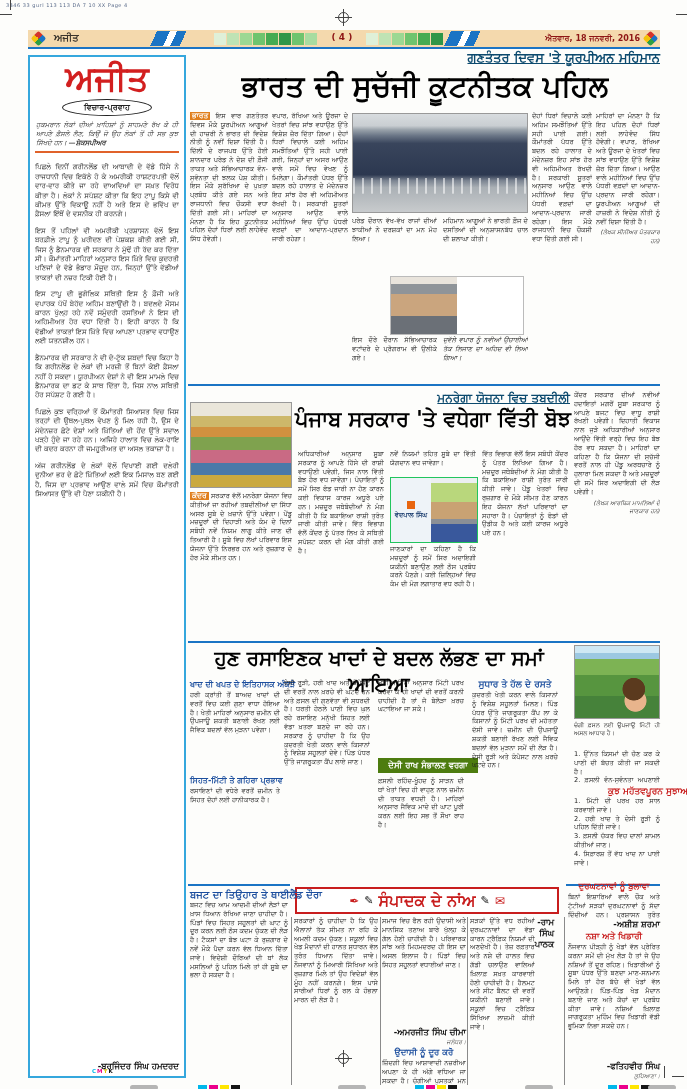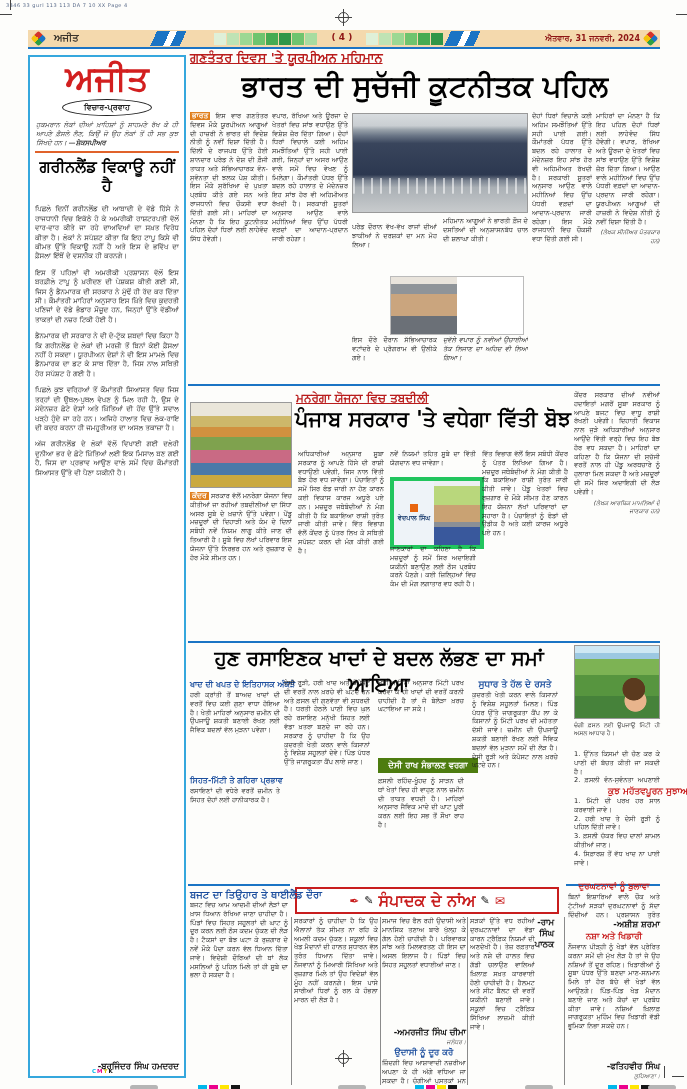--- a/index.html
+++ b/index.html
@@ -5,21 +5,21 @@
   html,body{margin:0;padding:0;}
   body{width:687px;height:1089px;background:#fdfdfb;position:relative;overflow:hidden;
        font-family:"DejaVu Sans","Liberation Sans",sans-serif;color:#1a1a1a;}
   .abs{position:absolute;}
   .tx{font-size:6.6px;line-height:8.8px;text-align:justify;overflow:hidden;color:#222;}
   .lead{background:#e07f1d;color:#fff;font-weight:bold;padding:0 2px;font-size:7.5px;}
   .sig{font-weight:bold;font-size:8.5px;text-align:right;color:#111;}
   .place{font-size:6px;font-style:italic;text-align:right;color:#444;}
   .bluehead{color:#1d4f9e;font-weight:bold;font-size:9px;text-align:center;white-space:nowrap;}
   .redhead{color:#c81d1d;font-weight:bold;font-size:9px;text-align:center;white-space:nowrap;margin-left:31px;}
-  .kicker{font-weight:bold;text-align:left;text-decoration:underline;color:#b91c1c;}
+  .kicker{font-weight:bold;text-align:right;text-decoration:underline;color:#0c4a6e;}
   .rule{background:#1b74c4;}
   .vrule{width:1px;background:#8a8a8a;}
   .prel{white-space:pre-line;}
   
   #hdr{left:28px;top:30px;width:632px;height:17px;background:#f4d9ad;}
   #hdr-line{left:28px;top:47px;width:632px;height:2px;}
   .diamond{width:11px;height:11px;transform:rotate(45deg);border-radius:2px;
     background:conic-gradient(#1b74c4 0 25%,#2e9e44 25% 50%,#f4c20d 50% 75%,#d4342a 75% 100%);}
   #dl{left:33px;top:33px;} #dr{left:645px;top:33px;}
   #mh-mini{left:54px;top:32px;width:60px;font-size:10px;font-weight:bold;color:#3a342c;}
@@ -51,42 +51,42 @@
   
   #a1k{left:190px;top:50px;width:470px;font-size:13px;}
   #a1h{left:190px;top:68px;width:470px;text-align:center;font-weight:bold;font-size:29px;line-height:36px;color:#000;}
   #a1photo{left:352px;top:113px;width:176px;height:100px;border:1px solid #999;box-sizing:border-box;
     background-image:
       repeating-linear-gradient(90deg,rgba(255,255,255,.55) 0 2px,rgba(0,0,0,0) 2px 9px),
       linear-gradient(180deg,#d8dcdf 0%,#c9ced2 12%,#9aa3ab 16%,#6b7687 22%,#39455c 30%,#2c3850 62%,#7b8491 68%,#aab0b5 75%,#c8cbcd 100%);
     background-size:100% 16%,100% 100%;background-position:0 78%,0 0;background-repeat:no-repeat;}
   #a1c1{left:190px;top:112px;width:78px;height:268px;}
   #a1c2{left:272px;top:112px;width:76px;height:268px;}
-  #a1m1{left:352px;top:217px;width:85px;height:56px;margin-top:6px;}
+  #a1m1{left:352px;top:217px;width:85px;height:56px;}
   #a1m2{left:443px;top:217px;width:85px;height:56px;}
   #a1inset{left:390px;top:276px;width:132px;height:57px;display:flex;border:1px solid #bbb;background:#fff;}
   #a1inset .lab{width:66px;display:flex;flex-direction:column;align-items:center;justify-content:center;gap:2px;}
   #a1inset .osq{width:9px;height:9px;background:#e8650f;}
   #a1inset .nm{font-size:8.5px;font-weight:bold;color:#8e1515;text-align:center;}
   #a1inset .ph{width:66px;background:linear-gradient(180deg,#e9e4dc 0 12%,#8f9499 12% 30%,#caa57e 30% 68%,#6b7077 68% 100%);}
   #a1m3{left:352px;top:336px;width:85px;height:44px;}
   #a1m4{left:443px;top:336px;width:85px;height:44px;font-style:italic;}
   #a1c4{left:532px;top:112px;width:60px;height:268px;}
   #a1c5{left:596px;top:112px;width:64px;height:268px;}
   .attr{font-size:6px;font-style:italic;text-align:right;color:#333;margin-top:2px;}
   #div1{left:188px;top:384px;width:472px;height:2px;}
   
   #a2k{left:296px;top:391px;width:274px;font-size:12px;}
   #a2h{left:292px;top:406px;width:282px;text-align:center;font-weight:bold;font-size:21px;line-height:26px;color:#000;}
   #a2photo{left:190px;top:402px;width:102px;height:86px;border:1px solid #999;box-sizing:border-box;
     background:linear-gradient(180deg,#eae6da 0 16%,#cdb86a 16% 28%,#d1913f 28% 40%,#7fa24e 40% 56%,#c96a84 56% 72%,#4a79a8 72% 86%,#caa93f 86% 100%);}
   #a2colA{left:190px;top:492px;width:102px;height:146px;}
   #a2colB{left:298px;top:450px;width:86px;height:188px;}
   #a2colCt{left:390px;top:450px;width:86px;height:25px;}
-  #a2inset{left:390px;top:477px;width:86px;height:64px;display:flex;border:4px solid #22c55e;background:#eef3f8;}
+  #a2inset{left:390px;top:477px;width:86px;height:64px;display:flex;border:1px solid #22c55e;background:#eef3f8;}
   #a2inset .lab{width:40px;display:flex;flex-direction:column;align-items:center;justify-content:center;gap:2px;}
   #a2inset .osq{width:8px;height:8px;background:#e8650f;}
   #a2inset .nm{font-size:6.5px;font-weight:bold;color:#15386b;text-align:center;}
   #a2inset .ph{flex:1;background:linear-gradient(180deg,#eceff1 0 8%,#b9d77c 8% 38%,#c9a273 38% 64%,#8a8f96 64% 72%,#39589c 72% 100%);}
   #a2colCb{left:390px;top:545px;width:86px;height:93px;}
   #a2colD{left:482px;top:450px;width:86px;height:188px;}
   #a2colE{left:574px;top:391px;width:86px;height:226px;}
   #div2{left:188px;top:641px;width:472px;height:2px;}
   
   #a3h{left:190px;top:645px;width:378px;text-align:center;font-weight:bold;font-size:20px;line-height:26px;color:#000;}
@@ -185,33 +185,33 @@
 <div class="abs" id="pgno">( 4 )</div>
 <div class="abs sqstrip" id="sqR">
   <i class="sq"></i>
     <i class="sq"></i>
     <i class="sq"></i>
     <i class="sq"></i>
     <i class="sq"></i>
     <i class="sq"></i>
 </div>
 <div class="abs stripes" id="stripesR"></div>
-<div class="abs" id="hdr-date">ਐਤਵਾਰ, 31 ਜਨਵਰੀ, 2024</div>
+<div class="abs" id="hdr-date">ਐਤਵਾਰ, 18 ਜਨਵਰੀ, 2016</div>
 <div class="abs diamond" id="dr"></div>
 <div class="abs rule" id="hdr-line"></div>
 
 <div class="abs" id="edbox">
   <div id="ed-mast">ਅਜੀਤ</div>
   <div id="ed-oval">ਵਿਚਾਰ-ਪ੍ਰਵਾਹ</div>
   <div id="ed-quote"><span>ਹੁਕਮਰਾਨ ਲੋਕਾਂ ਦੀਆਂ ਖ਼ਾਹਿਸ਼ਾਂ ਨੂੰ ਸਾਹਮਣੇ ਰੱਖ ਕੇ ਹੀ ਆਪਣੇ ਫ਼ੈਸਲੇ ਲੈਣ, ਕਿਉਂ ਜੋ ਉਹ ਲੋਕਾਂ ਤੋਂ ਹੀ ਸਭ ਕੁਝ ਸਿੱਖਦੇ ਹਨ।</span> <span id="ed-quote-attr">—ਸ਼ੇਕਸਪੀਅਰ</span></div>
   <div id="ed-div"></div>
-  <div id="ed-head">ਗਰੀਨਲੈਂਡ ਵਿਕਾਊ ਨਹੀਂ ਹੈ</div>
   <div id="ed-body">
     <p>ਪਿਛਲੇ ਦਿਨੀਂ ਗਰੀਨਲੈਂਡ ਦੀ ਆਬਾਦੀ ਦੇ ਵੱਡੇ ਹਿੱਸੇ ਨੇ ਰਾਜਧਾਨੀ ਵਿਚ ਇਕੱਠੇ ਹੋ ਕੇ ਅਮਰੀਕੀ ਰਾਸ਼ਟਰਪਤੀ ਵੱਲੋਂ ਵਾਰ-ਵਾਰ ਕੀਤੇ ਜਾ ਰਹੇ ਦਾਅਵਿਆਂ ਦਾ ਸਖ਼ਤ ਵਿਰੋਧ ਕੀਤਾ ਹੈ। ਲੋਕਾਂ ਨੇ ਸਪੱਸ਼ਟ ਕੀਤਾ ਕਿ ਇਹ ਟਾਪੂ ਕਿਸੇ ਵੀ ਕੀਮਤ ਉੱਤੇ ਵਿਕਾਊ ਨਹੀਂ ਹੈ ਅਤੇ ਇਸ ਦੇ ਭਵਿੱਖ ਦਾ ਫ਼ੈਸਲਾ ਇੱਥੋਂ ਦੇ ਵਸਨੀਕ ਹੀ ਕਰਨਗੇ।</p>
     <p>ਇਸ ਤੋਂ ਪਹਿਲਾਂ ਵੀ ਅਮਰੀਕੀ ਪ੍ਰਸ਼ਾਸਨ ਵੱਲੋਂ ਇਸ ਬਰਫ਼ੀਲੇ ਟਾਪੂ ਨੂੰ ਖ਼ਰੀਦਣ ਦੀ ਪੇਸ਼ਕਸ਼ ਕੀਤੀ ਗਈ ਸੀ, ਜਿਸ ਨੂੰ ਡੈਨਮਾਰਕ ਦੀ ਸਰਕਾਰ ਨੇ ਮੁੱਢੋਂ ਹੀ ਰੱਦ ਕਰ ਦਿੱਤਾ ਸੀ। ਕੌਮਾਂਤਰੀ ਮਾਹਿਰਾਂ ਅਨੁਸਾਰ ਇਸ ਖ਼ਿੱਤੇ ਵਿਚ ਕੁਦਰਤੀ ਖਣਿਜਾਂ ਦੇ ਵੱਡੇ ਭੰਡਾਰ ਮੌਜੂਦ ਹਨ, ਜਿਨ੍ਹਾਂ ਉੱਤੇ ਵੱਡੀਆਂ ਤਾਕਤਾਂ ਦੀ ਨਜ਼ਰ ਟਿਕੀ ਹੋਈ ਹੈ।</p>
+    <p>ਇਸ ਟਾਪੂ ਦੀ ਭੂਗੋਲਿਕ ਸਥਿਤੀ ਇਸ ਨੂੰ ਫ਼ੌਜੀ ਅਤੇ ਵਪਾਰਕ ਪੱਖੋਂ ਬੇਹੱਦ ਅਹਿਮ ਬਣਾਉਂਦੀ ਹੈ। ਬਦਲਦੇ ਮੌਸਮ ਕਾਰਨ ਖੁੱਲ੍ਹ ਰਹੇ ਨਵੇਂ ਸਮੁੰਦਰੀ ਰਸਤਿਆਂ ਨੇ ਇਸ ਦੀ ਅਹਿਮੀਅਤ ਹੋਰ ਵਧਾ ਦਿੱਤੀ ਹੈ। ਇਹੀ ਕਾਰਨ ਹੈ ਕਿ ਵੱਡੀਆਂ ਤਾਕਤਾਂ ਇਸ ਖ਼ਿੱਤੇ ਵਿਚ ਆਪਣਾ ਪ੍ਰਭਾਵ ਵਧਾਉਣ ਲਈ ਯਤਨਸ਼ੀਲ ਹਨ।</p>
     <p>ਡੈਨਮਾਰਕ ਦੀ ਸਰਕਾਰ ਨੇ ਵੀ ਦੋ-ਟੁੱਕ ਸ਼ਬਦਾਂ ਵਿਚ ਕਿਹਾ ਹੈ ਕਿ ਗਰੀਨਲੈਂਡ ਦੇ ਲੋਕਾਂ ਦੀ ਮਰਜ਼ੀ ਤੋਂ ਬਿਨਾਂ ਕੋਈ ਫ਼ੈਸਲਾ ਨਹੀਂ ਹੋ ਸਕਦਾ। ਯੂਰਪੀਅਨ ਦੇਸ਼ਾਂ ਨੇ ਵੀ ਇਸ ਮਾਮਲੇ ਵਿਚ ਡੈਨਮਾਰਕ ਦਾ ਡਟ ਕੇ ਸਾਥ ਦਿੱਤਾ ਹੈ, ਜਿਸ ਨਾਲ ਸਥਿਤੀ ਹੋਰ ਸਪੱਸ਼ਟ ਹੋ ਗਈ ਹੈ।</p>
     <p>ਪਿਛਲੇ ਕੁਝ ਵਰ੍ਹਿਆਂ ਤੋਂ ਕੌਮਾਂਤਰੀ ਸਿਆਸਤ ਵਿਚ ਜਿਸ ਤਰ੍ਹਾਂ ਦੀ ਉਥਲ-ਪੁਥਲ ਵੇਖਣ ਨੂੰ ਮਿਲ ਰਹੀ ਹੈ, ਉਸ ਦੇ ਮੱਦੇਨਜ਼ਰ ਛੋਟੇ ਦੇਸ਼ਾਂ ਅਤੇ ਖ਼ਿੱਤਿਆਂ ਦੀ ਹੋਂਦ ਉੱਤੇ ਸਵਾਲ ਖੜ੍ਹੇ ਹੁੰਦੇ ਜਾ ਰਹੇ ਹਨ। ਅਜਿਹੇ ਹਾਲਾਤ ਵਿਚ ਲੋਕ-ਰਾਇ ਦੀ ਕਦਰ ਕਰਨਾ ਹੀ ਜਮਹੂਰੀਅਤ ਦਾ ਅਸਲ ਤਕਾਜ਼ਾ ਹੈ।</p>
     <p>ਅੱਜ ਗਰੀਨਲੈਂਡ ਦੇ ਲੋਕਾਂ ਵੱਲੋਂ ਵਿਖਾਈ ਗਈ ਦਲੇਰੀ ਦੁਨੀਆ ਭਰ ਦੇ ਛੋਟੇ ਖ਼ਿੱਤਿਆਂ ਲਈ ਇਕ ਮਿਸਾਲ ਬਣ ਗਈ ਹੈ, ਜਿਸ ਦਾ ਪ੍ਰਭਾਵ ਆਉਣ ਵਾਲੇ ਸਮੇਂ ਵਿਚ ਕੌਮਾਂਤਰੀ ਸਿਆਸਤ ਉੱਤੇ ਵੀ ਪੈਣਾ ਯਕੀਨੀ ਹੈ।</p>
   </div>
   <div class="sig" id="ed-sig">-ਬਰਜਿੰਦਰ ਸਿੰਘ ਹਮਦਰਦ</div>
 </div>
 
 <div class="abs kicker" id="a1k">ਗਣਤੰਤਰ ਦਿਵਸ 'ਤੇ ਯੂਰਪੀਅਨ ਮਹਿਮਾਨ</div>
 <div class="abs" id="a1h">ਭਾਰਤ ਦੀ ਸੁਚੱਜੀ ਕੂਟਨੀਤਕ ਪਹਿਲ</div>
 <div class="abs" id="a1photo"></div>
@@ -279,21 +279,21 @@
   <span class="ttl">ਸੰਪਾਦਕ ਦੇ ਨਾਂਅ</span>
   <span class="pen">✎</span>
   <span class="gfx">✉</span>
 </div>
 <div class="abs bluehead" id="l1h">ਬਜਟ ਦਾ ਤਿਉਹਾਰ ਤੇ ਥਾਈਲੈਂਡ ਦੌਰਾ</div>
 <div class="abs tx" id="l1t">ਬਜਟ ਵਿਚ ਆਮ ਆਦਮੀ ਦੀਆਂ ਲੋੜਾਂ ਦਾ ਖ਼ਾਸ ਧਿਆਨ ਰੱਖਿਆ ਜਾਣਾ ਚਾਹੀਦਾ ਹੈ। ਪਿੰਡਾਂ ਵਿਚ ਸਿਹਤ ਸਹੂਲਤਾਂ ਦੀ ਘਾਟ ਨੂੰ ਦੂਰ ਕਰਨ ਲਈ ਠੋਸ ਕਦਮ ਚੁੱਕਣ ਦੀ ਲੋੜ ਹੈ। ਟੈਕਸਾਂ ਦਾ ਬੋਝ ਘਟਾ ਕੇ ਰੁਜ਼ਗਾਰ ਦੇ ਨਵੇਂ ਮੌਕੇ ਪੈਦਾ ਕਰਨ ਵੱਲ ਧਿਆਨ ਦਿੱਤਾ ਜਾਵੇ। ਵਿਦੇਸ਼ੀ ਦੌਰਿਆਂ ਦੀ ਥਾਂ ਲੋਕ ਮਸਲਿਆਂ ਨੂੰ ਪਹਿਲ ਮਿਲੇ ਤਾਂ ਹੀ ਸੂਬੇ ਦਾ ਭਲਾ ਹੋ ਸਕਦਾ ਹੈ।</div>
 <div class="abs vrule vr1"></div>
 <div class="abs tx" id="lcol2">ਸਰਕਾਰਾਂ ਨੂੰ ਚਾਹੀਦਾ ਹੈ ਕਿ ਉਹ ਐਲਾਨਾਂ ਤੱਕ ਸੀਮਤ ਨਾ ਰਹਿ ਕੇ ਅਮਲੀ ਕਦਮ ਚੁੱਕਣ। ਸਕੂਲਾਂ ਵਿਚ ਖੇਡ ਮੈਦਾਨਾਂ ਦੀ ਹਾਲਤ ਸੁਧਾਰਨ ਵੱਲ ਤੁਰੰਤ ਧਿਆਨ ਦਿੱਤਾ ਜਾਵੇ। ਨੌਜਵਾਨਾਂ ਨੂੰ ਮਿਆਰੀ ਸਿੱਖਿਆ ਅਤੇ ਰੁਜ਼ਗਾਰ ਮਿਲੇ ਤਾਂ ਉਹ ਵਿਦੇਸ਼ਾਂ ਵੱਲ ਮੂੰਹ ਨਹੀਂ ਕਰਨਗੇ। ਇਸ ਪਾਸੇ ਸਾਰੀਆਂ ਧਿਰਾਂ ਨੂੰ ਰਲ ਕੇ ਹੰਭਲਾ ਮਾਰਨ ਦੀ ਲੋੜ ਹੈ।</div>
 <div class="abs vrule vr2"></div>
 <div class="abs" id="lcol3">
-  <div class="tx t">ਸਮਾਜ ਵਿਚ ਫੈਲ ਰਹੀ ਉਦਾਸੀ ਅਤੇ ਮਾਨਸਿਕ ਤਣਾਅ ਬਾਰੇ ਖੁੱਲ੍ਹ ਕੇ ਗੱਲ ਹੋਣੀ ਚਾਹੀਦੀ ਹੈ। ਪਰਿਵਾਰਕ ਸਾਂਝ ਅਤੇ ਮਿਲਵਰਤਣ ਹੀ ਇਸ ਦਾ ਅਸਲ ਇਲਾਜ ਹੈ। ਪਿੰਡਾਂ ਵਿਚ ਸਿਹਤ ਸਹੂਲਤਾਂ ਵਧਾਈਆਂ ਜਾਣ।</div>
+  <div class="tx t">ਸਮਾਜ ਵਿਚ ਫੈਲ ਰਹੀ ਉਦਾਸੀ ਅਤੇ ਮਾਨਸਿਕ ਤਣਾਅ ਬਾਰੇ ਖੁੱਲ੍ਹ ਕੇ ਗੱਲ ਹੋਣੀ ਚਾਹੀਦੀ ਹੈ। ਪਰਿਵਾਰਕ ਸਾਂਝ ਅਤੇ ਮਿਹਮਦਰਦ ਹੀ ਇਸ ਦਾ ਅਸਲ ਇਲਾਜ ਹੈ। ਪਿੰਡਾਂ ਵਿਚ ਸਿਹਤ ਸਹੂਲਤਾਂ ਵਧਾਈਆਂ ਜਾਣ।</div>
   <div class="sig">-ਅਮਰਜੀਤ ਸਿੰਘ ਚੀਮਾ</div>
   <div class="place">ਜਲੰਧਰ।</div>
   <div class="bluehead">ਉਦਾਸੀ ਨੂੰ ਦੂਰ ਕਰੋ</div>
   <div class="tx t2">ਜ਼ਿੰਦਗੀ ਵਿਚ ਆਸ਼ਾਵਾਦੀ ਨਜ਼ਰੀਆ ਅਪਣਾ ਕੇ ਹੀ ਅੱਗੇ ਵਧਿਆ ਜਾ ਸਕਦਾ ਹੈ। ਚੰਗੀਆਂ ਪੁਸਤਕਾਂ ਮਨ ਨੂੰ ਟਿਕਾਅ ਦਿੰਦੀਆਂ ਹਨ।</div>
 </div>
 <div class="abs vrule vr3"></div>
 <div class="abs" id="lcol4">
   <div class="tx t">ਸੜਕਾਂ ਉੱਤੇ ਵਧ ਰਹੀਆਂ ਦੁਰਘਟਨਾਵਾਂ ਦਾ ਵੱਡਾ ਕਾਰਨ ਟ੍ਰੈਫ਼ਿਕ ਨਿਯਮਾਂ ਦੀ ਅਣਦੇਖੀ ਹੈ। ਤੇਜ਼ ਰਫ਼ਤਾਰ ਅਤੇ ਨਸ਼ੇ ਦੀ ਹਾਲਤ ਵਿਚ ਗੱਡੀ ਚਲਾਉਣ ਵਾਲਿਆਂ ਖ਼ਿਲਾਫ਼ ਸਖ਼ਤ ਕਾਰਵਾਈ ਹੋਣੀ ਚਾਹੀਦੀ ਹੈ। ਹੈਲਮਟ ਅਤੇ ਸੀਟ ਬੈਲਟ ਦੀ ਵਰਤੋਂ ਯਕੀਨੀ ਬਣਾਈ ਜਾਵੇ। ਸਕੂਲਾਂ ਵਿਚ ਟ੍ਰੈਫ਼ਿਕ ਸਿੱਖਿਆ ਲਾਜ਼ਮੀ ਕੀਤੀ ਜਾਵੇ।</div>
   <div class="sig">-ਰਾਮ ਸਿੰਘ ਪਾਠਕ</div>
   <div class="tx t2">ਸੜਕਾਂ ਦੀ ਮੁਰੰਮਤ ਅਤੇ ਰੋਸ਼ਨੀ ਦਾ ਪ੍ਰਬੰਧ ਵੀ ਜ਼ਰੂਰੀ ਹੈ।</div>

